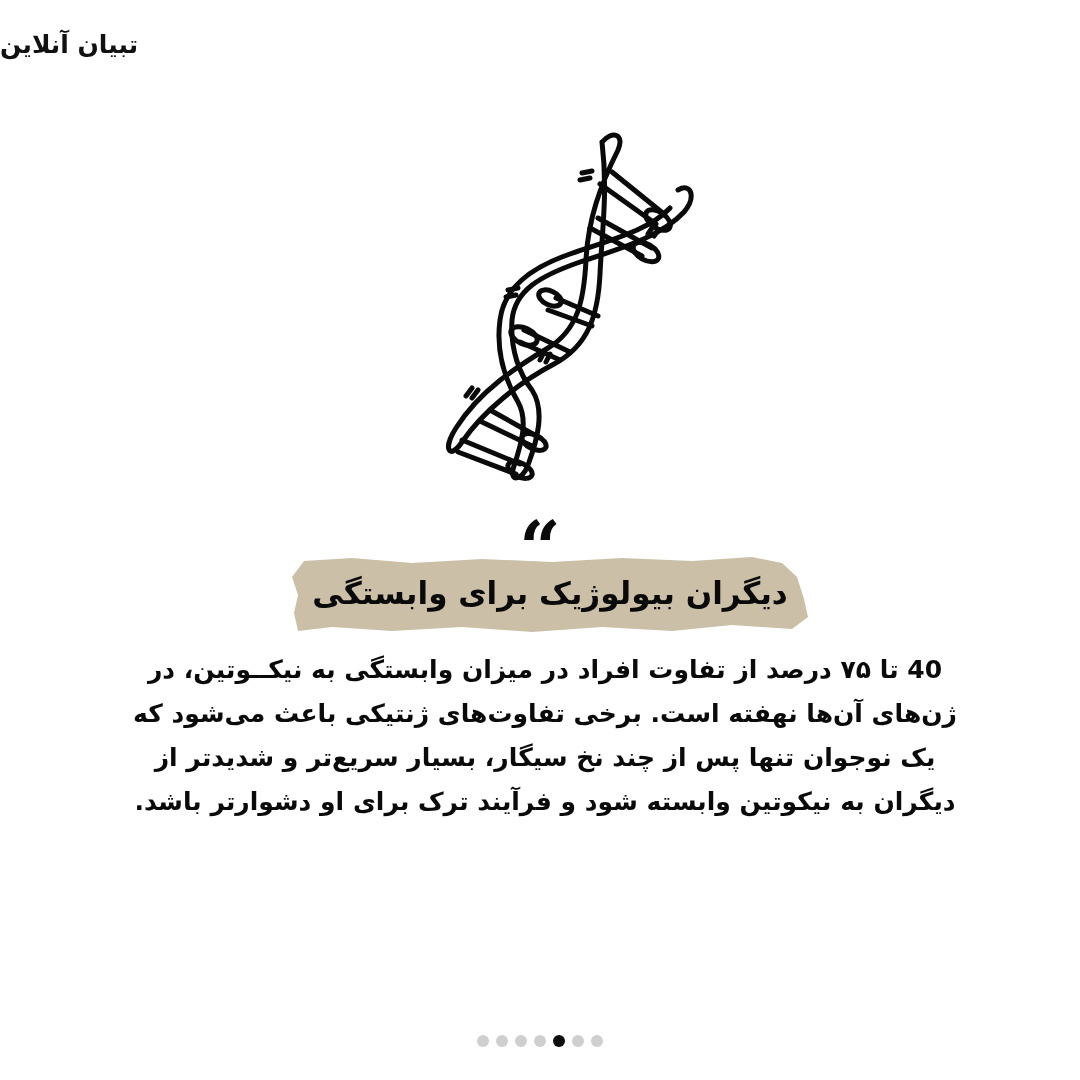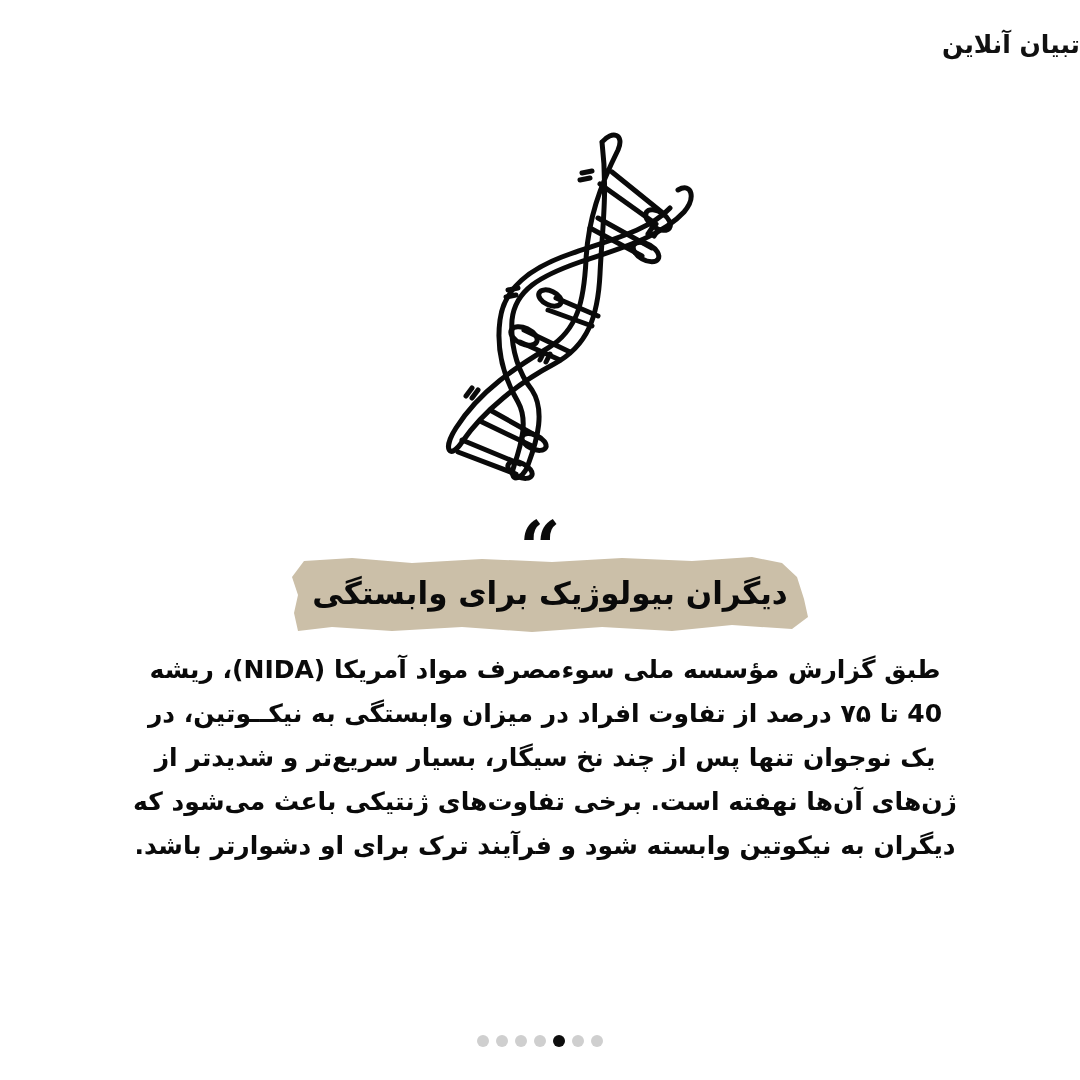--- a/index.html
+++ b/index.html
@@ -13,21 +13,21 @@
       position: relative;
       overflow: hidden;
       font-family: "DejaVu Sans", sans-serif;
       color: #0a0a0a;
     }
     .logo {
       position: absolute;
       top: 30px;
       left: 0;
       width: 1080px;
-      text-align: right;
+      text-align: left;
     }
     .logo-fa {
       font-family: "DejaVu Sans", sans-serif;
       font-weight: bold;
       font-size: 25px;
       line-height: 30px;
       direction: rtl;
       color: #111;
       letter-spacing: -0.5px;
     }
@@ -172,24 +172,23 @@
 <div class="quote-mark">“</div>
 
 <div class="banner">
   <svg width="516" height="78" viewBox="0 0 516 78">
     <path d="M 12 6 L 60 3 L 120 8 L 190 4 L 260 7 L 330 3 L 400 6 L 460 2 L 490 8 L 505 22 L 512 44 L 516 62 L 500 74 L 440 70 L 380 76 L 310 72 L 240 77 L 170 72 L 100 76 L 40 72 L 6 76 L 2 58 L 6 40 L 0 22 Z" fill="#cbbfa8"></path>
   </svg>
   <div class="banner-title">دیگران بیولوژیک برای وابستگی</div>
 </div>
 
 <div class="body-text">
-  <span class="body-line">طبق گزارش مؤسسه ملی سوءمصرف مواد آمریکا (NIDA)، ریشه</span>
   <span class="body-line">40 تا ۷۵ درصد از تفاوت افراد در میزان وابستگی به نیکــوتین، در</span>
+  <span class="body-line">ژن‌های آن‌ها نهفته است. برخی تفاوت‌های ژنتیکی باعث می‌شود که</span>
   <span class="body-line">یک نوجوان تنها پس از چند نخ سیگار، بسیار سریع‌تر و شدیدتر از</span>
-  <span class="body-line">ژن‌های آن‌ها نهفته است. برخی تفاوت‌های ژنتیکی باعث می‌شود که</span>
   <span class="body-line">دیگران به نیکوتین وابسته شود و فرآیند ترک برای او دشوارتر باشد.</span>
 </div>
 
 <div class="pager">
   <span class="dot"></span>
   <span class="dot"></span>
   <span class="dot"></span>
   <span class="dot"></span>
   <span class="dot active"></span>
   <span class="dot"></span>

